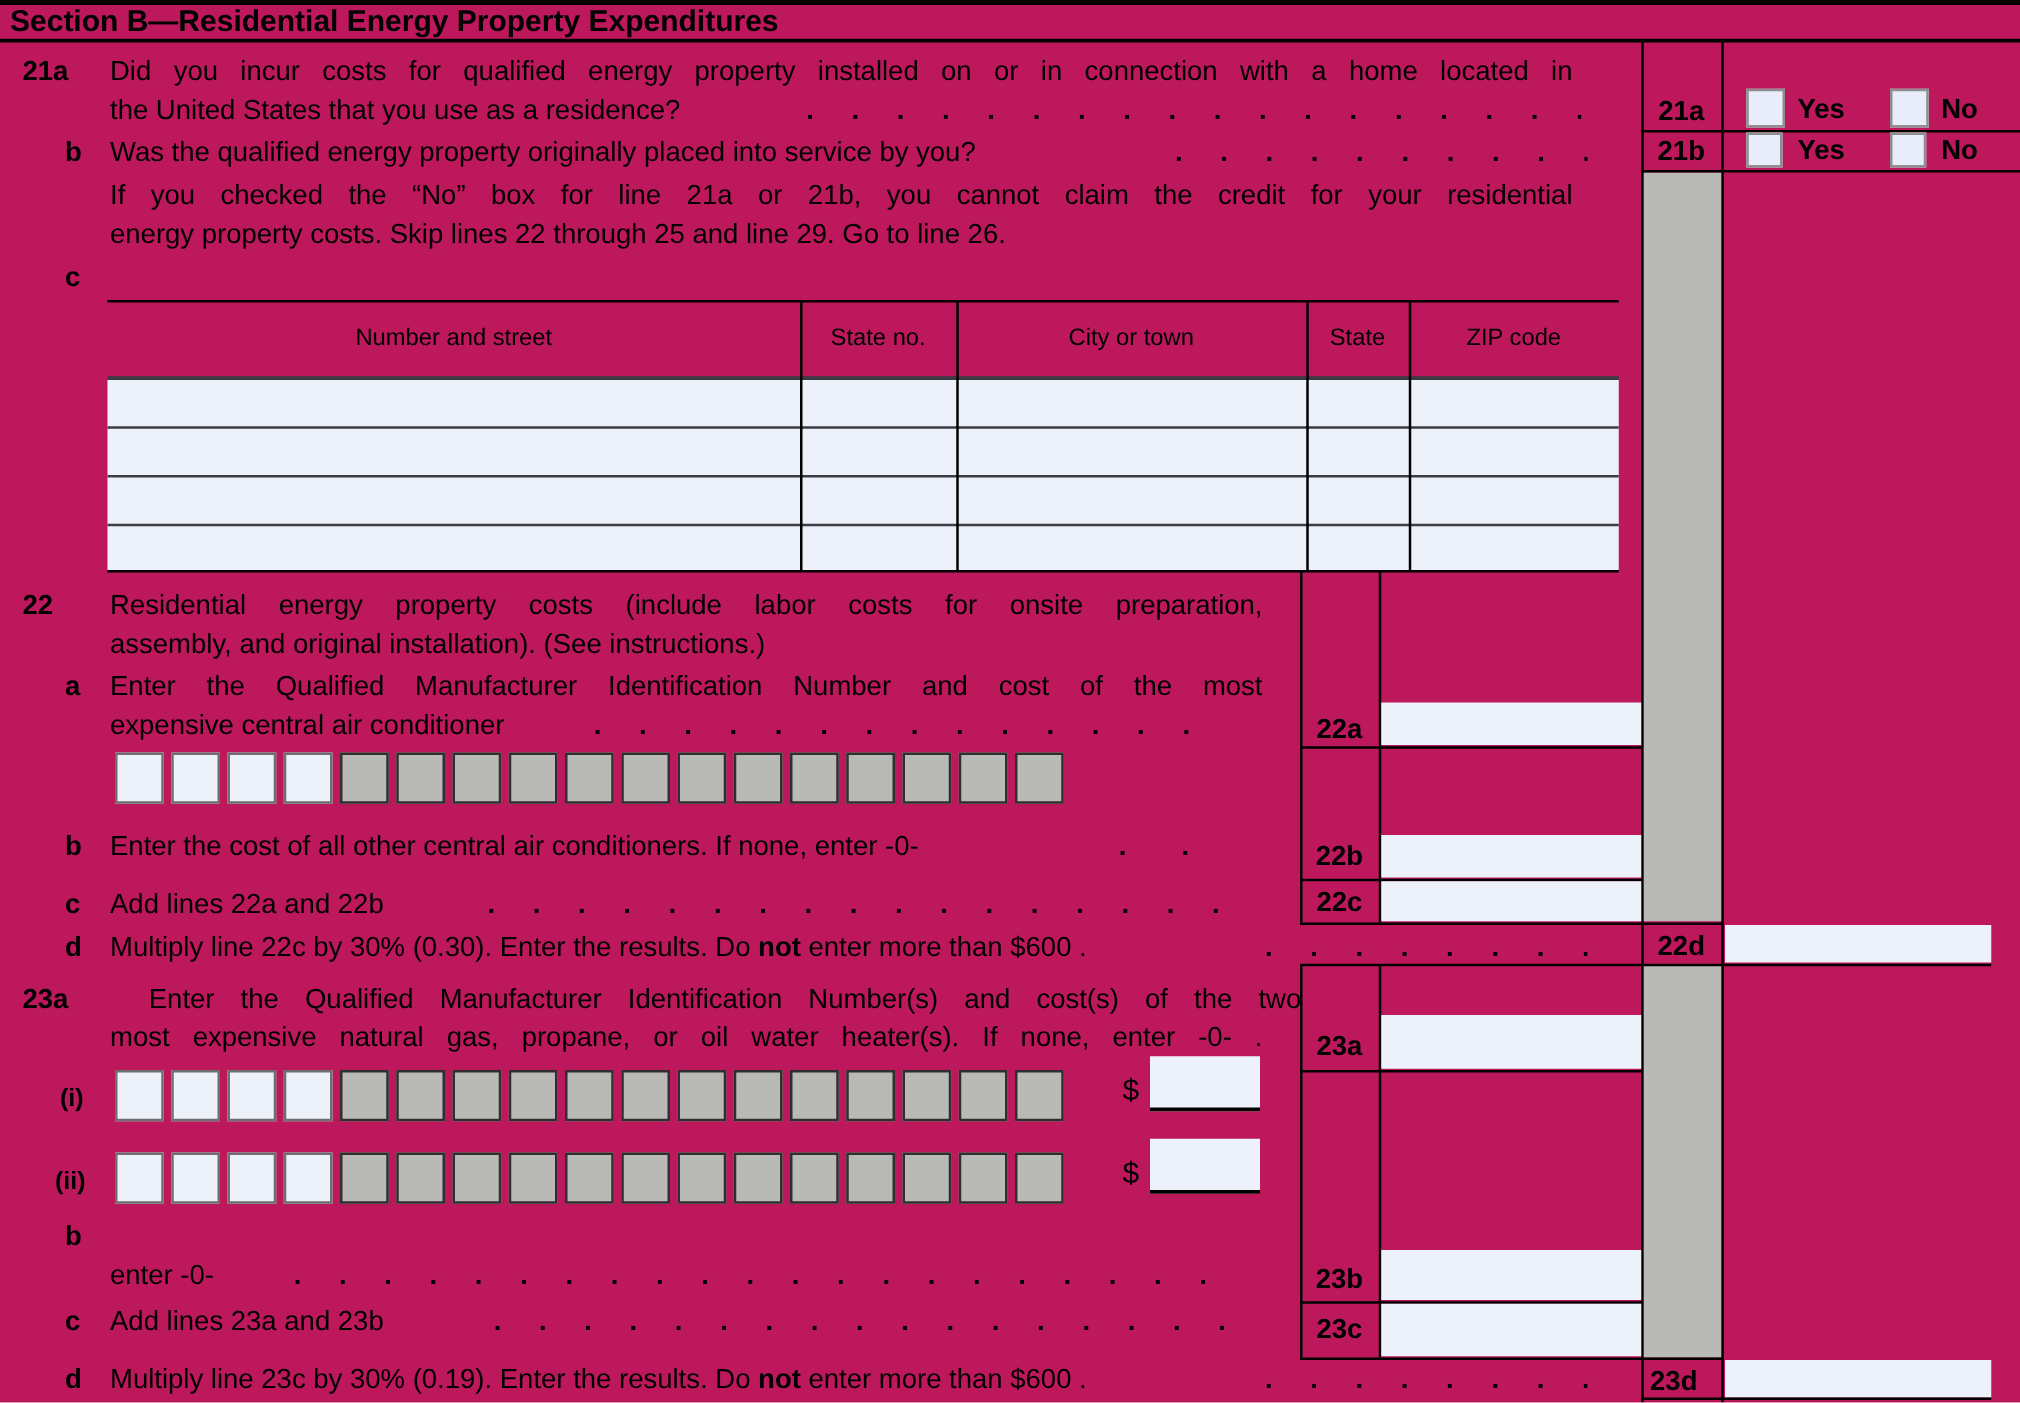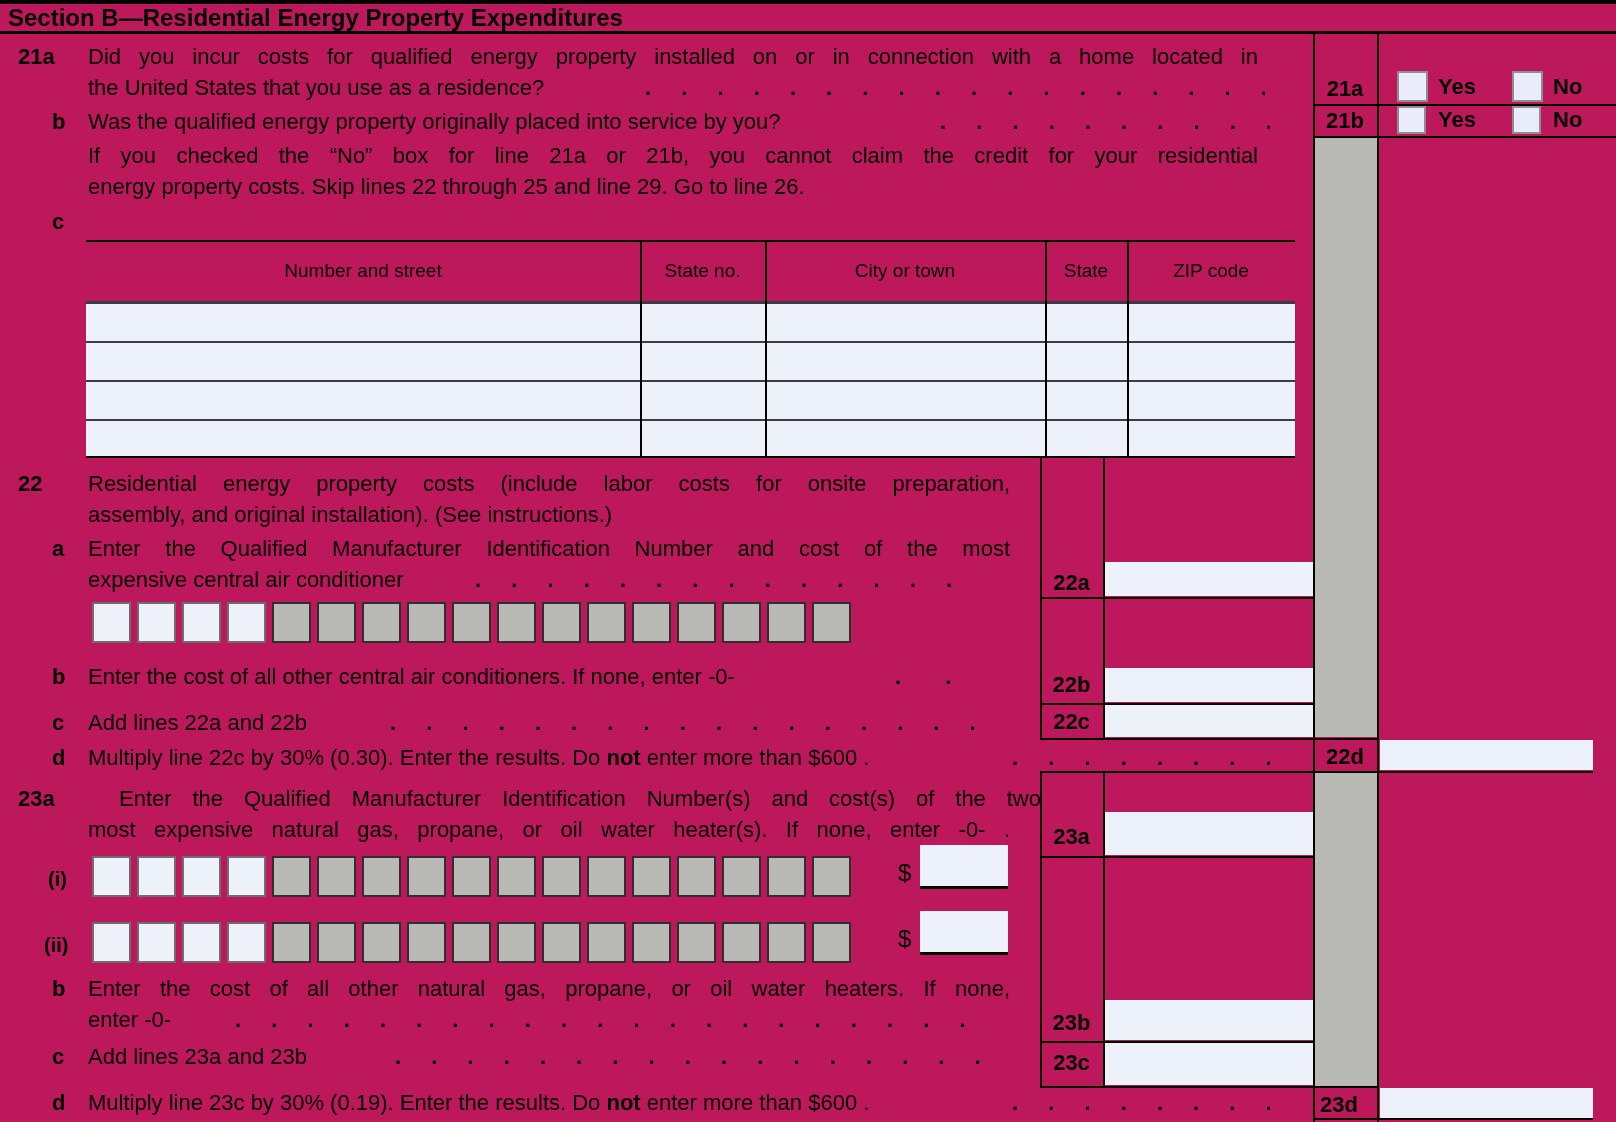--- a/index.html
+++ b/index.html
@@ -216,21 +216,20 @@
       <div class="box gray" style="left: 632px; top: 922px;"></div>
       <div class="box gray" style="left: 677px; top: 922px;"></div>
       <div class="box gray" style="left: 722px; top: 922px;"></div>
       <div class="box gray" style="left: 767px; top: 922px;"></div>
       <div class="box gray" style="left: 812px; top: 922px;"></div>
     </div>
   <div class="t" style="left:898px;top:926px;font-size:24px;">$</div>
   <div class="field ufield" style="left:920px;top:911px;width:88px;height:44px;"></div>
 
   <div class="t b" style="left:52px;top:976px;">b</div>
-  <div class="t just" style="left:88px;top:976px;width:922px;">Enter the cost of all other natural gas, propane, or oil water heaters. If none,</div>
   <div class="t" style="left:88px;top:1007px;">enter -0-</div>
   <div class="leader" style="left:235px;top:1007px;width:745px;">. . . . . . . . . . . . . . . . . . . . . . . . . . . . . . . . . . . . . . . .</div>
   <div class="t b ctr" style="left:1040px;top:1010px;width:63px;">23b</div>
   <div class="field" style="left:1105px;top:1000px;width:208px;height:40px;"></div>
   <div class="hline" style="left:1040px;top:1041px;width:273px;height:2px;"></div>
 
   <div class="t b" style="left:52px;top:1044px;">c</div>
   <div class="t" style="left:88px;top:1044px;">Add lines 23a and 23b</div>
   <div class="leader" style="left:395px;top:1044px;width:585px;">. . . . . . . . . . . . . . . . . . . . . . . . . . . . . . . . . . . . . . . .</div>
   <div class="t b ctr" style="left:1040px;top:1050px;width:63px;">23c</div>

